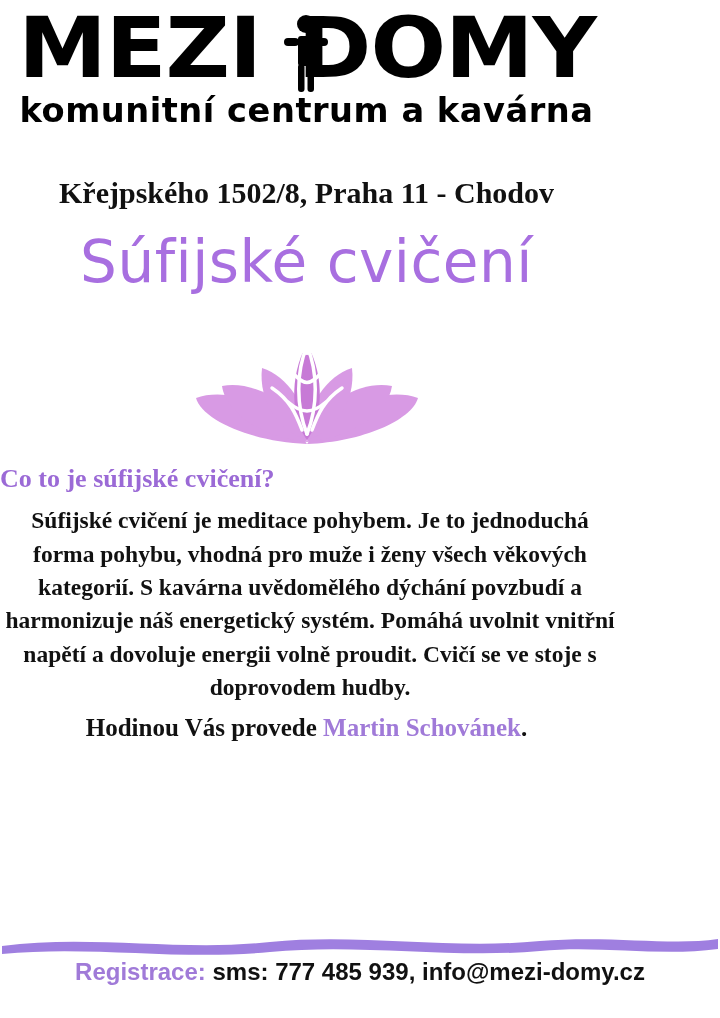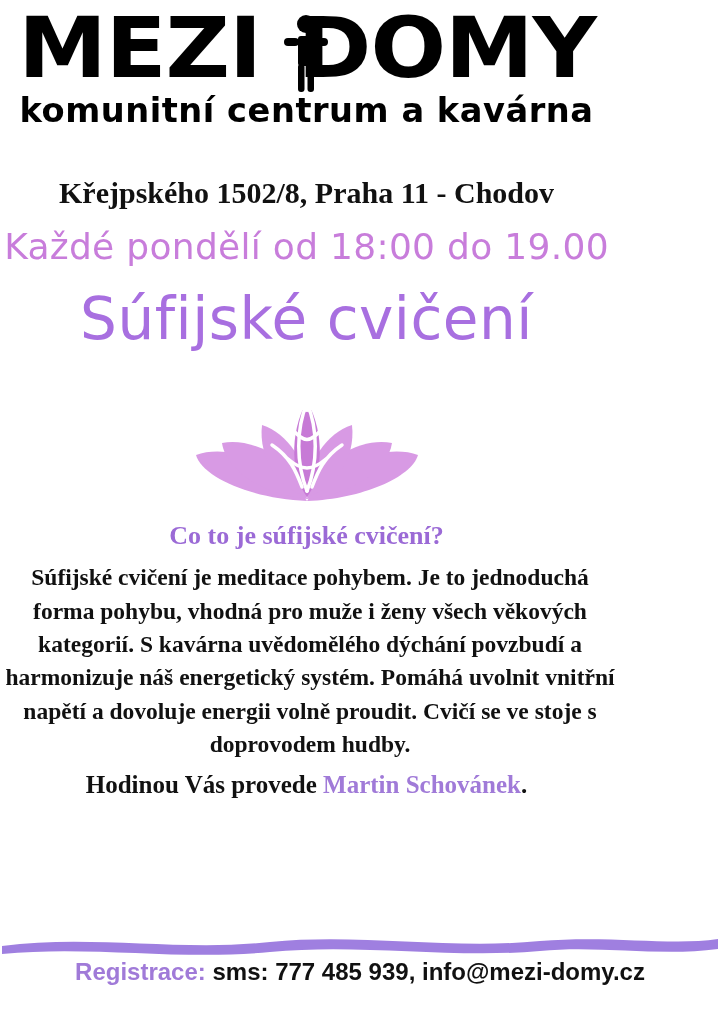--- a/index.html
+++ b/index.html
@@ -111,21 +111,20 @@
 
   
   .lotus-wrap {
     text-align: center;
     margin-top: 6px;
     height: 150px;
   }
 
   
   .question {
-    text-align: center;
     font-family: "Liberation Serif", serif;
     font-weight: 700;
     font-size: 26px;
     color: #9b6ad6;
     margin-top: 12px;
   }
 
   
   .body-text {
     text-align: center;
@@ -189,21 +188,20 @@
         <rect x="29" y="24" width="15" height="8" rx="4" fill="#000000"></rect>
         <rect x="14" y="50" width="6.5" height="28" rx="3" fill="#000000"></rect>
         <rect x="23.5" y="50" width="6.5" height="28" rx="3" fill="#000000"></rect>
       </svg>
     </div>
     <div class="logo-sub">komunitní centrum a kavárna</div>
   </div>
 
   <div class="address">Křejpského 1502/8, Praha 11 - Chodov</div>
 
-  <div class="when">Každé pondělí od 18:00 do 19.00</div>
 
 
   <div class="main-title">Súfijské cvičení</div>
 
   <div class="lotus-wrap">
     <svg width="230" height="150" viewBox="0 0 230 150">
       <g fill="#d89ae4">
 
         <path d="M115 142 C 60 140, 10 118, 4 96 C 30 86, 74 98, 101 122 Z"></path>
         <path d="M115 142 C 170 140, 220 118, 226 96 C 200 86, 156 98, 129 122 Z"></path>

